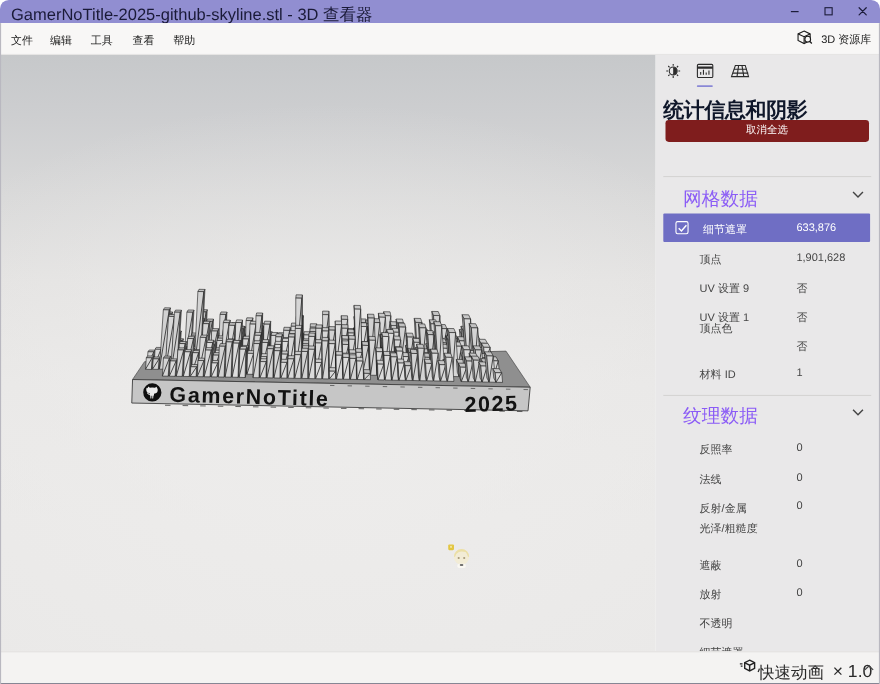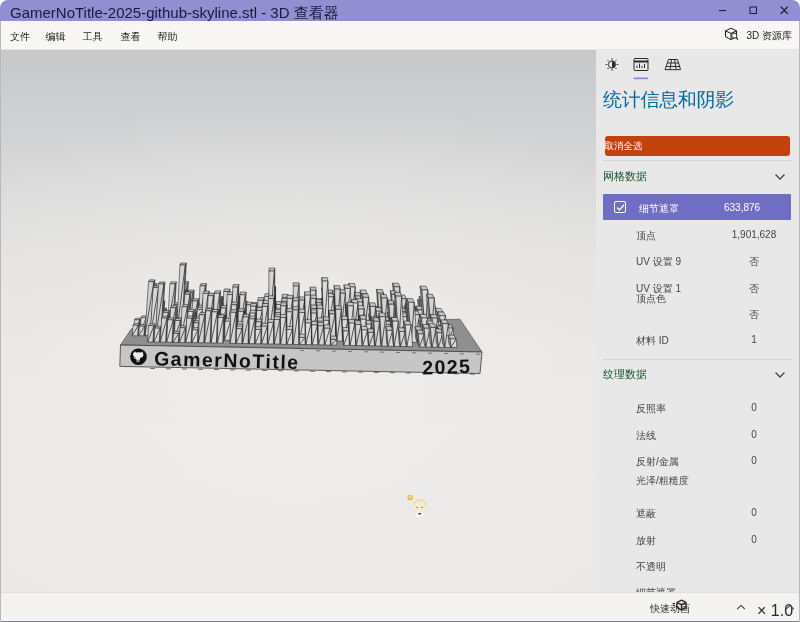--- a/index.html
+++ b/index.html
@@ -5,28 +5,28 @@
 .abs{position:absolute}
 .titlebar{left:0;top:0;width:800px;height:21px;background:#918ed1;border-radius:8px 8px 0 0}
 .title{left:10px;top:4px;font-size:15px;color:#1a1a38}
 .menubar{left:0;top:21px;width:800px;height:29px;background:#f8f7f6;border-bottom:1px solid #e6e5e4}
 .mi{top:30px;font-size:10px;color:#1b1b1b}
 .viewport{left:0;top:50px;width:596px;height:542px;background:
  radial-gradient(130% 90% at 50% 62%, rgba(238,237,236,0.9) 0%, rgba(238,237,236,0) 60%),
  linear-gradient(180deg,#c6c8ca 0%,#cdced0 10%,#d9d9d9 24%,#e3e2e1 38%,#e8e7e6 55%,#eae9e8 78%,#eae9e8 100%)}
 .panel{left:596px;top:50px;width:204px;height:542px;background:#e9e8e9}
 .bottombar{left:0;top:592px;width:800px;height:30px;background:#f4f3f2;border-top:1px solid #e1e0df}
-.hd{left:603px;top:87px;font-size:19px;font-weight:normal;color:#0369a1;letter-spacing:-0.3px}
-.btn{left:604.5px;top:136px;width:185.5px;height:19.5px;background:#c2410c;border-radius:3px;color:#fff;font-size:9.5px;text-align:left;line-height:20px}
+.hd{left:603px;top:87px;font-size:19px;font-weight:bold;color:#0f172a;letter-spacing:-0.3px}
+.btn{left:604.5px;top:109px;width:185.5px;height:19.5px;background:#7f1d1d;border-radius:3px;color:#fff;font-size:9.5px;text-align:center;line-height:20px}
 .sep{height:1px;background:#d5d4d3;left:603px;width:189px}
-.sect{font-size:11px;color:#14532d;left:603px}
+.sect{font-size:17px;color:#8b5cf6;left:621px}
 .selrow{left:603px;top:194px;width:188px;height:26px;background:#6f6ec4;border-radius:1px;color:#fff}
 .cb{left:614px;top:201px;width:12px;height:12px;border:1.4px solid #fff;border-radius:2px}
 .lbl{left:636px;font-size:10px;color:#454545}
-.val{font-size:10px;color:#454545;width:60px;text-align:center;left:724px}
+.val{font-size:10px;color:#454545;width:60px;text-align:left;left:724px}
 .wtxt{font-size:10px;color:#fff}
 </style></head><body>
 <div class="abs titlebar"></div>
 <div class="abs title">GamerNoTitle-2025-github-skyline.stl - 3D 查看器</div>
 <svg class="abs" style="left:710px;top:0" width="90" height="21" viewBox="0 0 90 21">
  <rect x="9" y="10" width="7" height="1.1" fill="#1c1c3a"></rect>
  <rect x="40" y="7" width="6.5" height="6.5" fill="none" stroke="#1c1c3a" stroke-width="1"></rect>
  <path d="M71 7 L77.5 13.5 M77.5 7 L71 13.5" stroke="#1c1c3a" stroke-width="1.1" stroke-linecap="round"></path>
 </svg>
 <div class="abs menubar"></div>
@@ -1464,21 +1464,21 @@
 <div class="abs lbl" style="top:533.5px">放射</div>
 <div class="abs val" style="top:533.5px">0</div>
 <div class="abs lbl" style="top:560px">不透明</div>
 <div class="abs lbl" style="top:586px">细节遮罩</div>
 <div class="abs bottombar"></div>
 <svg class="abs" style="left:671px;top:598px" width="17" height="14" viewBox="0 0 17 14">
  <path d="M10.5 2.2 L15 4.4 L15 9.6 L10.5 11.9 L6 9.6 L6 4.4 Z" fill="none" stroke="#222" stroke-width="1.3"></path>
  <path d="M6.2 4.6 L10.5 6.7 L14.8 4.6 M10.5 6.7 L10.5 11.7" fill="none" stroke="#222" stroke-width="1.3"></path>
  <path d="M4 5.6 L1.6 5.6 M4 7.6 L2.4 7.6" stroke="#222" stroke-width="1.2"></path>
 </svg>
-<div class="abs" style="left:650px;top:602px;font-size:10px;color:#2b2b2b">快速动画</div>
+<div class="abs" style="left:689px;top:602px;font-size:15px;color:#2b2b2b">快速动画</div>
 <svg class="abs" style="left:736px;top:604px" width="10" height="7" viewBox="0 0 10 7">
     <path d="M1.2 5 L5 1.4 L8.8 5" fill="none" stroke="#444" stroke-width="1.1"></path>
   </svg>
 <div class="abs" style="left:757px;top:602px;font-size:16px;color:#2b2b2b">× 1.0</div>
 <svg class="abs" style="left:785px;top:604px" width="10" height="7" viewBox="0 0 10 7">
     <path d="M1.2 5 L5 1.4 L8.8 5" fill="none" stroke="#444" stroke-width="1.1"></path>
   </svg>
 <div class="abs" style="left:0;top:621px;width:800px;height:1px;background:#7a7a8a"></div>
 <div class="abs" style="left:0;top:21px;width:1px;height:601px;background:#b9b8c0"></div>
 <div class="abs" style="left:799px;top:21px;width:1px;height:601px;background:#b9b8c0"></div>

